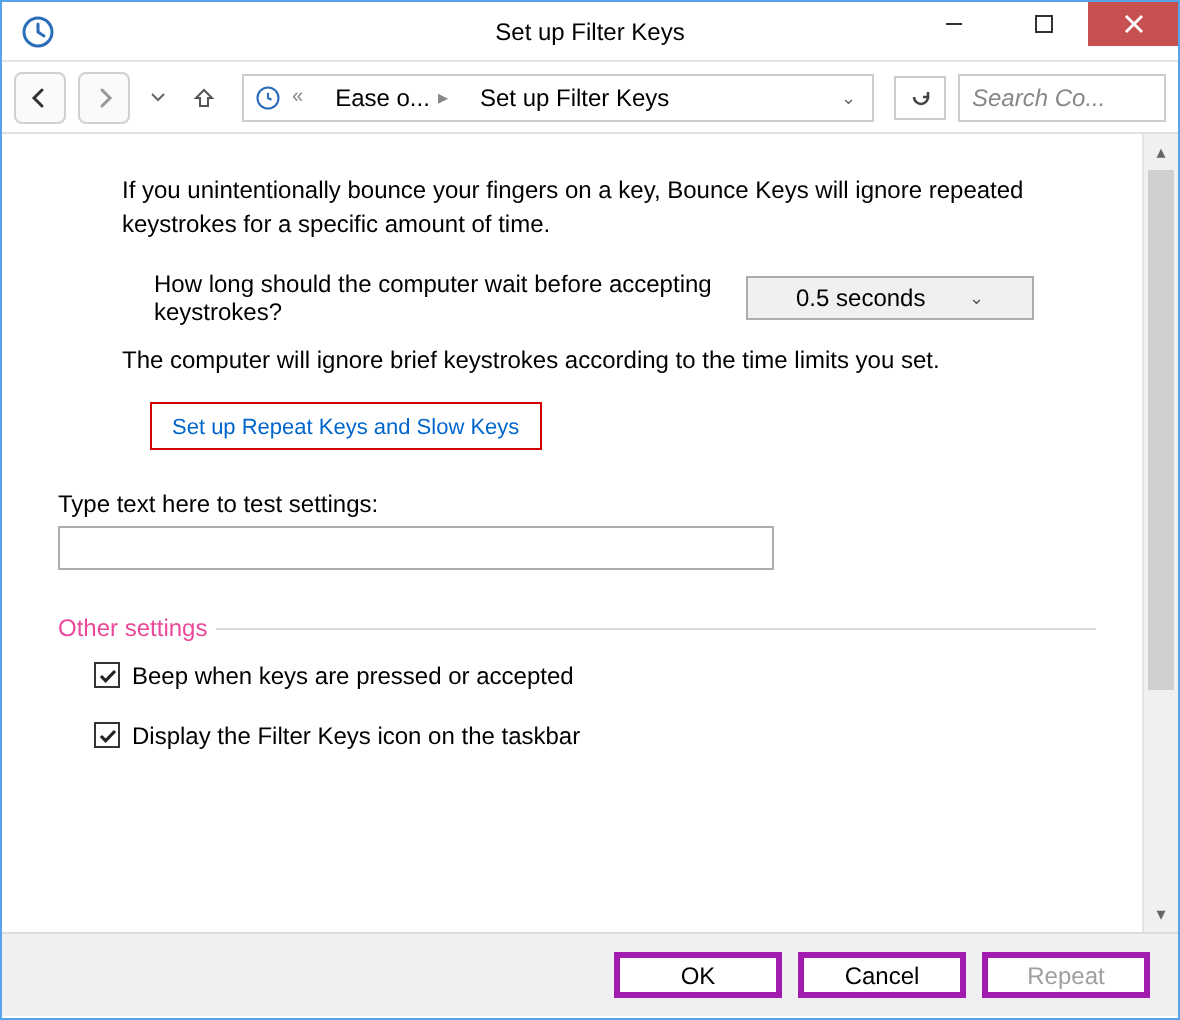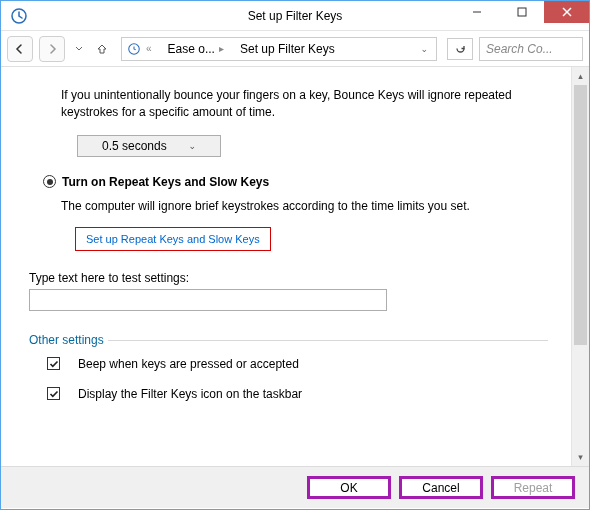--- a/index.html
+++ b/index.html
@@ -43,23 +43,23 @@
 
 .desc2 { margin-left: 32px; margin-top: 10px; font-size: 12px; }
 
 .link-box { margin-left: 46px; margin-top: 14px; border: 1px solid #d40000; padding: 4px 10px; display: inline-block; }
 .link-box a { color: #0066cc; font-size: 11px; text-decoration: none; }
 
 .test-label { margin-left: 0; margin-top: 20px; font-size: 12px; }
 .test-input { width: 358px; height: 22px; border: 1px solid #adadad; margin-top: 4px; padding: 0 4px; background: #fff; }
 
 .section { margin-top: 22px; }
-.section-title { font-size: 12px; color: #0369a1; display: inline; }
+.section-title { font-size: 12px; color: #ec4899; display: inline; }
 .section-line { display: inline-block; vertical-align: middle; height: 1px; background: #d8d8d8; width: 440px; margin-left: 4px; }
-.check-row { display: flex; align-items: center; gap: 18px; margin-left: 18px; margin-top: 10px; }
+.check-row { display: flex; align-items: center; gap: 6px; margin-left: 18px; margin-top: 10px; }
 .checkbox { width: 13px; height: 13px; border: 1px solid #333; background: #fff; display: flex; align-items: center; justify-content: center; }
 
 .footer { height: 42px; border-top: 1px solid #dcdcdc; background: #f0f0f0; display: flex; align-items: center; justify-content: flex-end; padding: 0 14px; gap: 8px; }
 .btn { width: 84px; height: 23px; border: 3px solid #a21caf; background: #fff; display: flex; align-items: center; justify-content: center; font-size: 12px; }
 .btn.disabled { color: #a0a0a0; }
 </style>
 </head>
 <body>
 
 <div class="titlebar">
@@ -134,32 +134,27 @@
       <span>Search Co...</span>
     </div>
 </div>
 
 <div class="content-wrap">
   <div class="content">
 
     <p class="desc">If you unintentionally bounce your fingers on a key, Bounce Keys will ignore repeated keystrokes for a specific amount of time.</p>
 
     <div class="row-q">
+      <span style="max-width:280px;">How long should the computer wait before accepting keystrokes?</span>
       <div class="select">
         <span>0.5 seconds</span>
         <span class="select-arrow">⌄</span>
       </div>
     </div>
 
-    <div class="radio-row">
-      <span class="radio">
-          <span class="radio-dot"></span>
-        </span>
-      <span class="radio-label">Turn on Repeat Keys and Slow Keys</span>
-    </div>
 
     <p class="desc2">The computer will ignore brief keystrokes according to the time limits you set.</p>
 
     <div class="link-box">
       <a href="#">Set up Repeat Keys and Slow Keys</a>
     </div>
 
     <p class="test-label">Type text here to test settings:</p>
     <input class="test-input" type="text" value="" style="">
 

